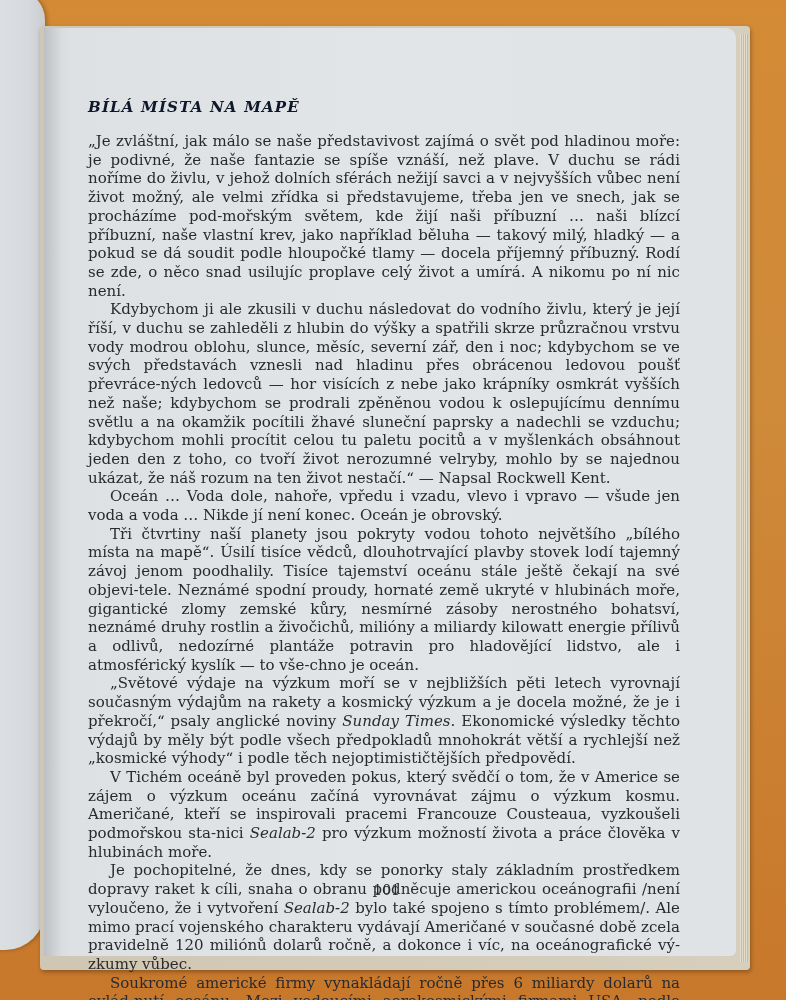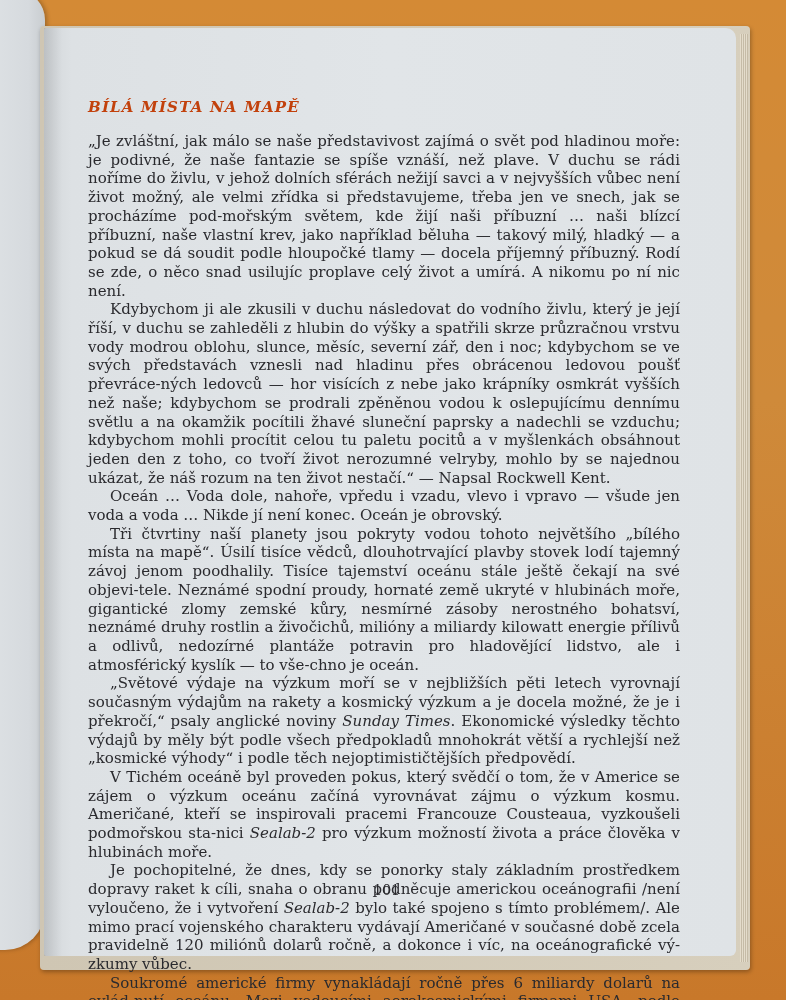--- a/index.html
+++ b/index.html
@@ -32,21 +32,21 @@
   .gutter-shadow {
     position: absolute; left: 44px; top: 28px; width: 18px; height: 928px;
     background: linear-gradient(90deg, rgba(0,0,0,0.10), rgba(0,0,0,0));
   }
   .content {
     position: absolute; left: 88px; top: 98px; width: 592px;
     color: #2a2a2e;
   }
   .chapter-title {
     font-style: italic; font-size: 15px; letter-spacing: 1.2px; margin: 0 0 16px 0;
-    color: #c2410c;
+    color: #0f172a;
   }
   .para {
     font-size: 15px; line-height: 18.7px; text-align: justify; margin: 0;
     text-indent: 22px; hyphens: manual;
   }
   .para.first { text-indent: 0; }
   .para i { font-style: italic; }
   .page-number {
     position: absolute; left: 340px; top: 882px; font-size: 14px; color: #2a2a2e;
     width: 60px; text-align: right;

